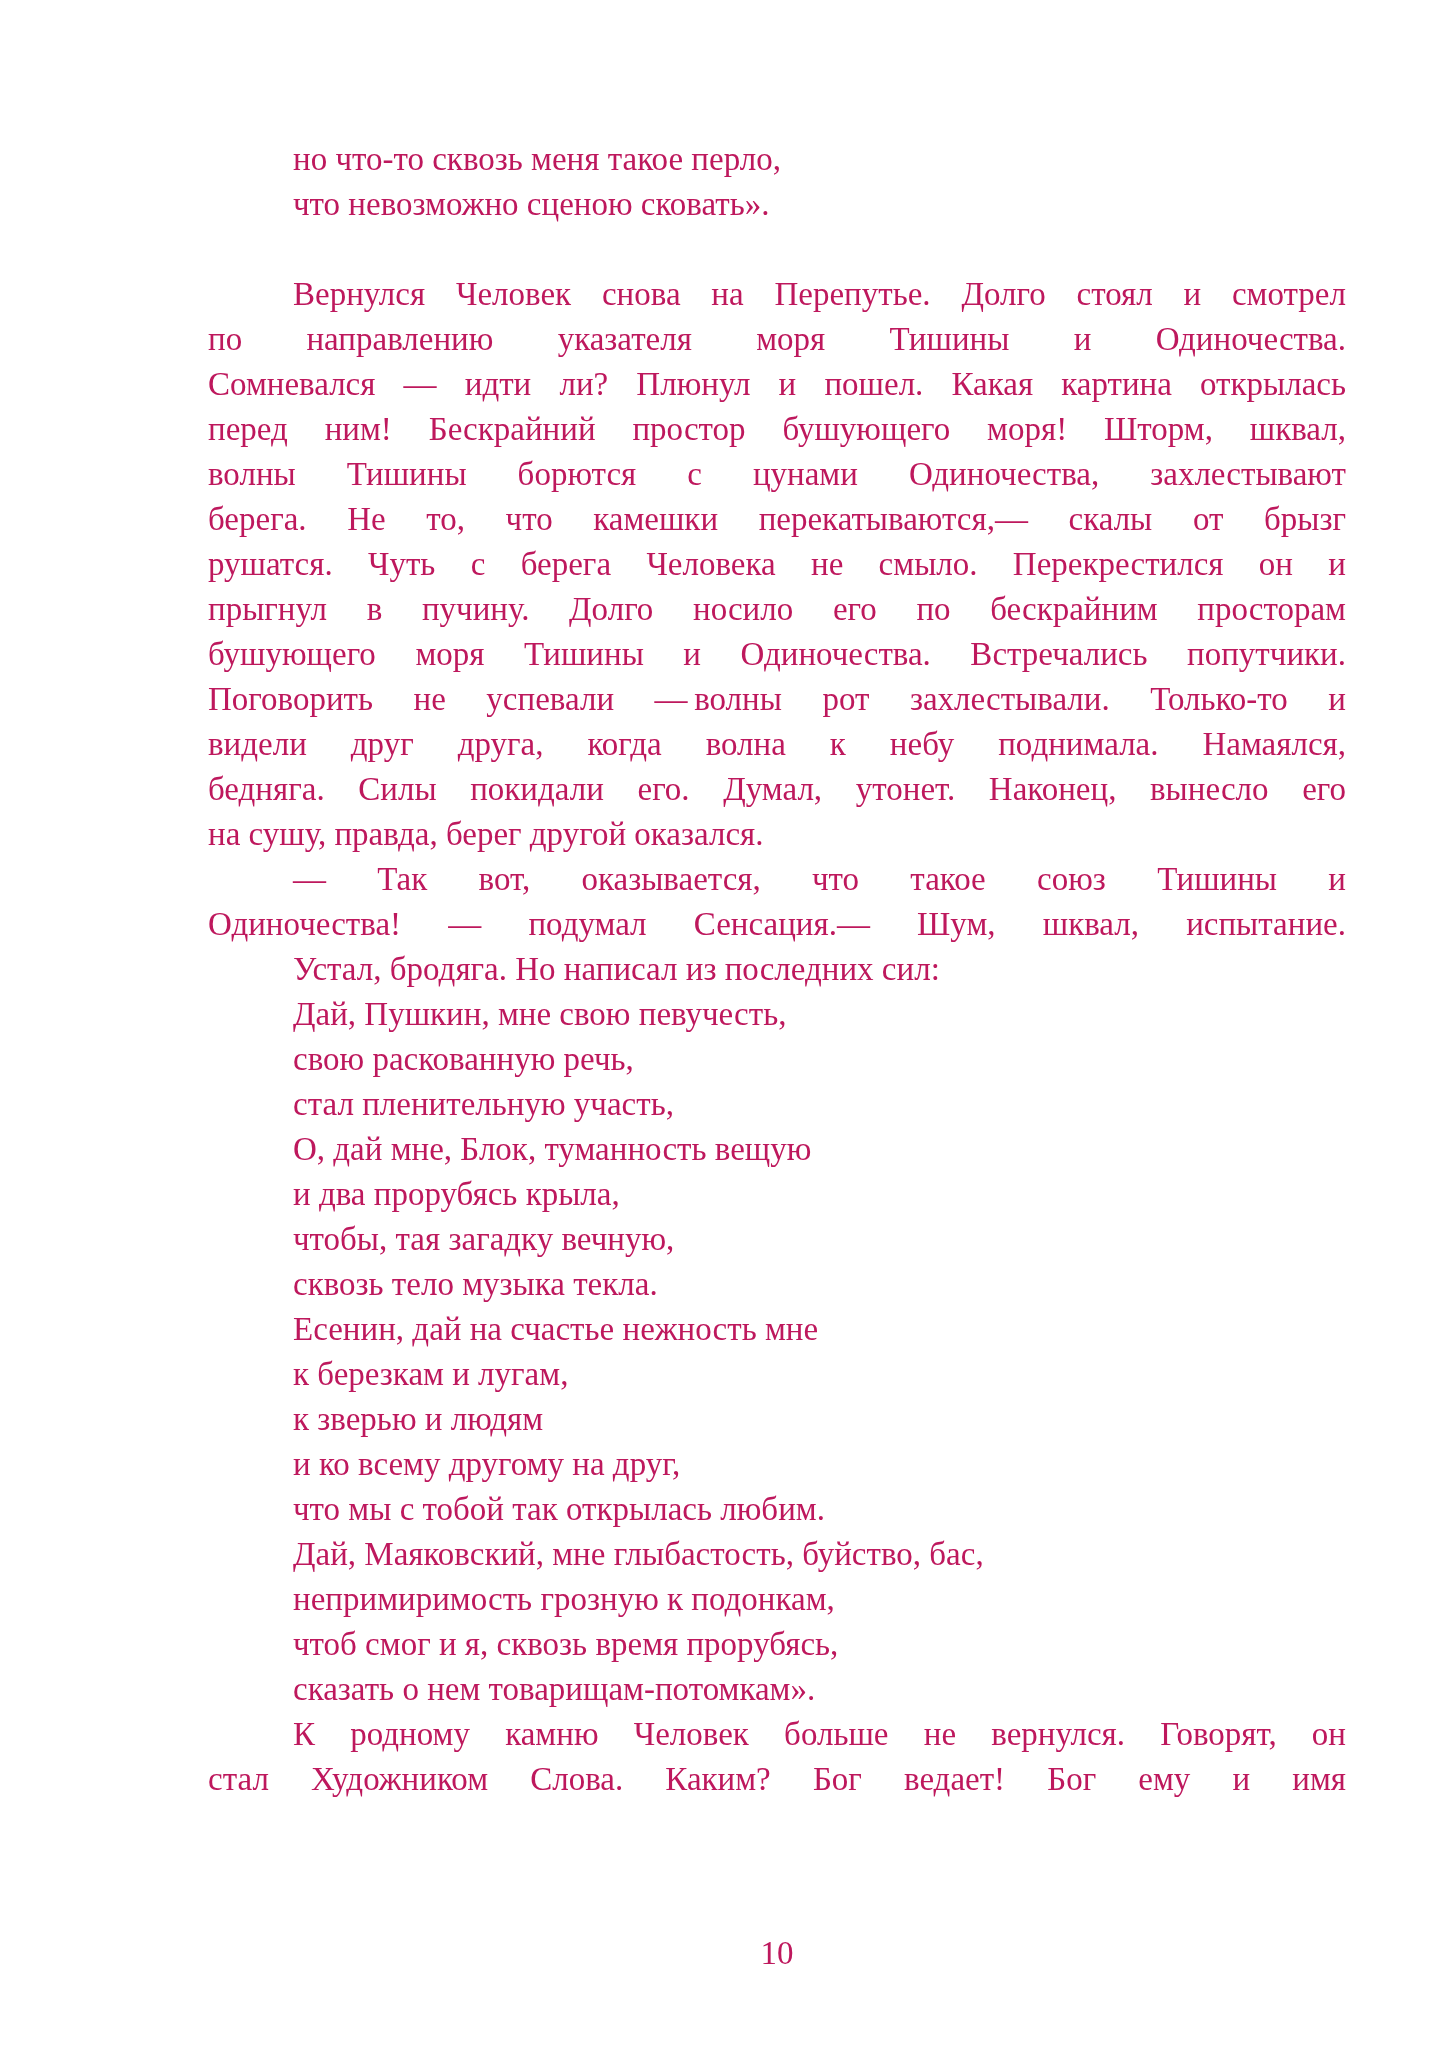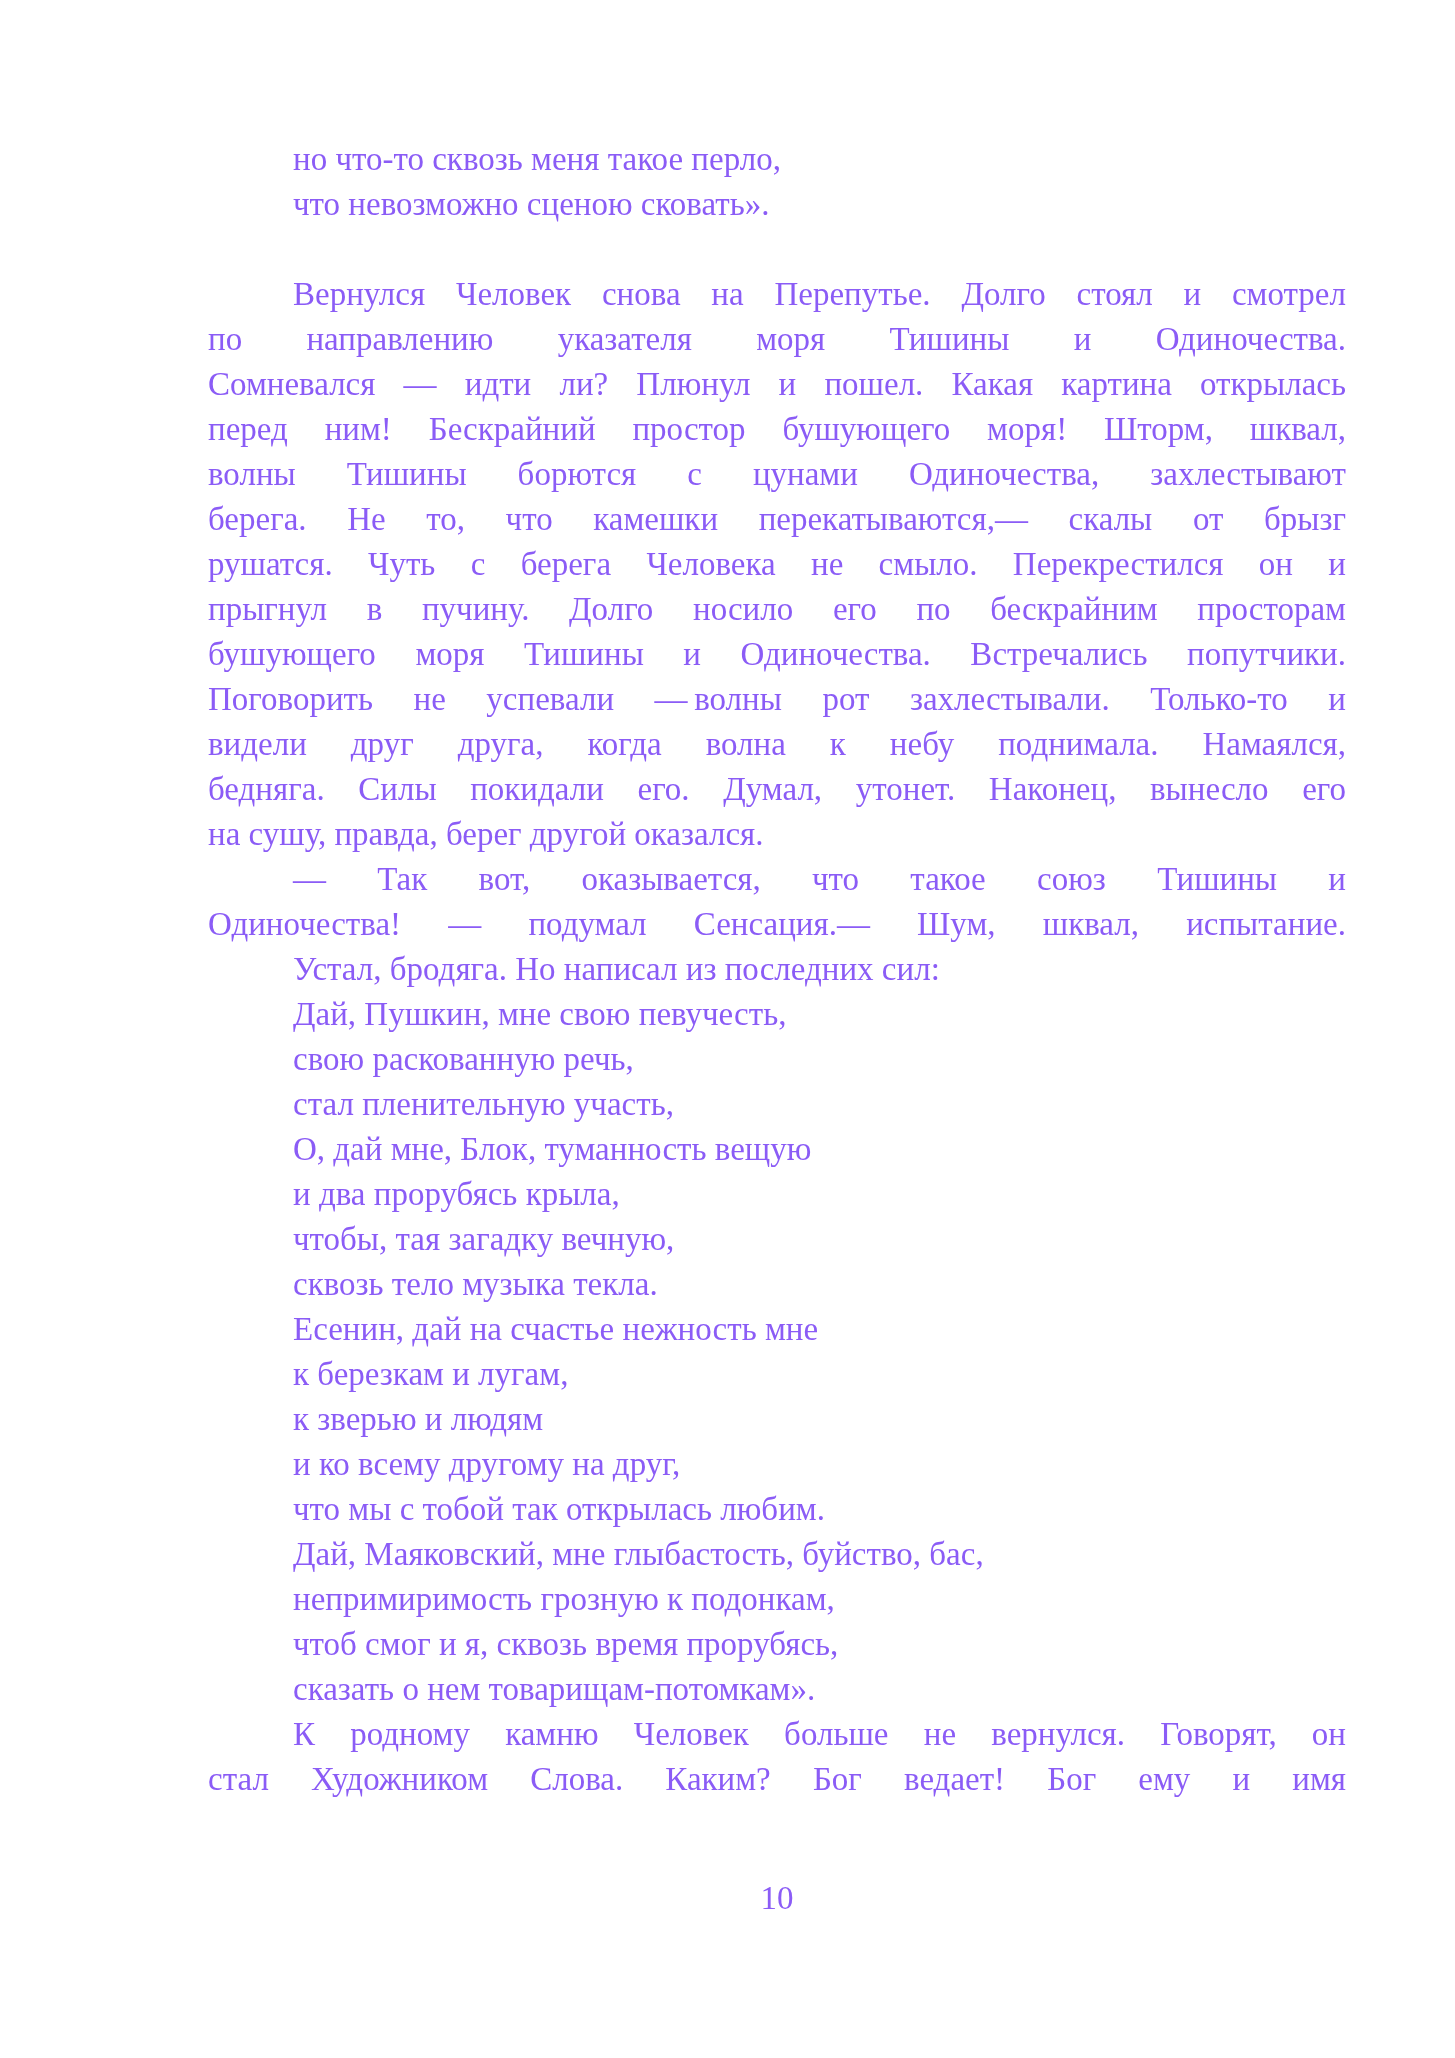--- a/index.html
+++ b/index.html
@@ -7,21 +7,21 @@
     padding: 0;
     background: #ffffff;
   }
   .page {
     position: relative;
     width: 1455px;
     height: 2058px;
     background: #ffffff;
     overflow: hidden;
     font-family: "Liberation Serif", "DejaVu Serif", serif;
-    color: #8b5cf6;
+    color: #be185d;
   }
   .text-block {
     position: absolute;
     left: 208px;
     top: 137px;
     width: 1138px;
   }
   .line {
     font-size: 33px;
     line-height: 45px;
@@ -36,21 +36,21 @@
   .line.j {
     text-align: justify;
     text-align-last: justify;
   }
   .line.blank {
     height: 45px;
   }
   .page-number {
     position: absolute;
     left: 208px;
-    top: 1876px;
+    top: 1931px;
     width: 1138px;
     font-size: 33px;
     line-height: 45px;
     text-align: center;
   }
 </style>
 </head>
 <body>
 
 <div class="page">

